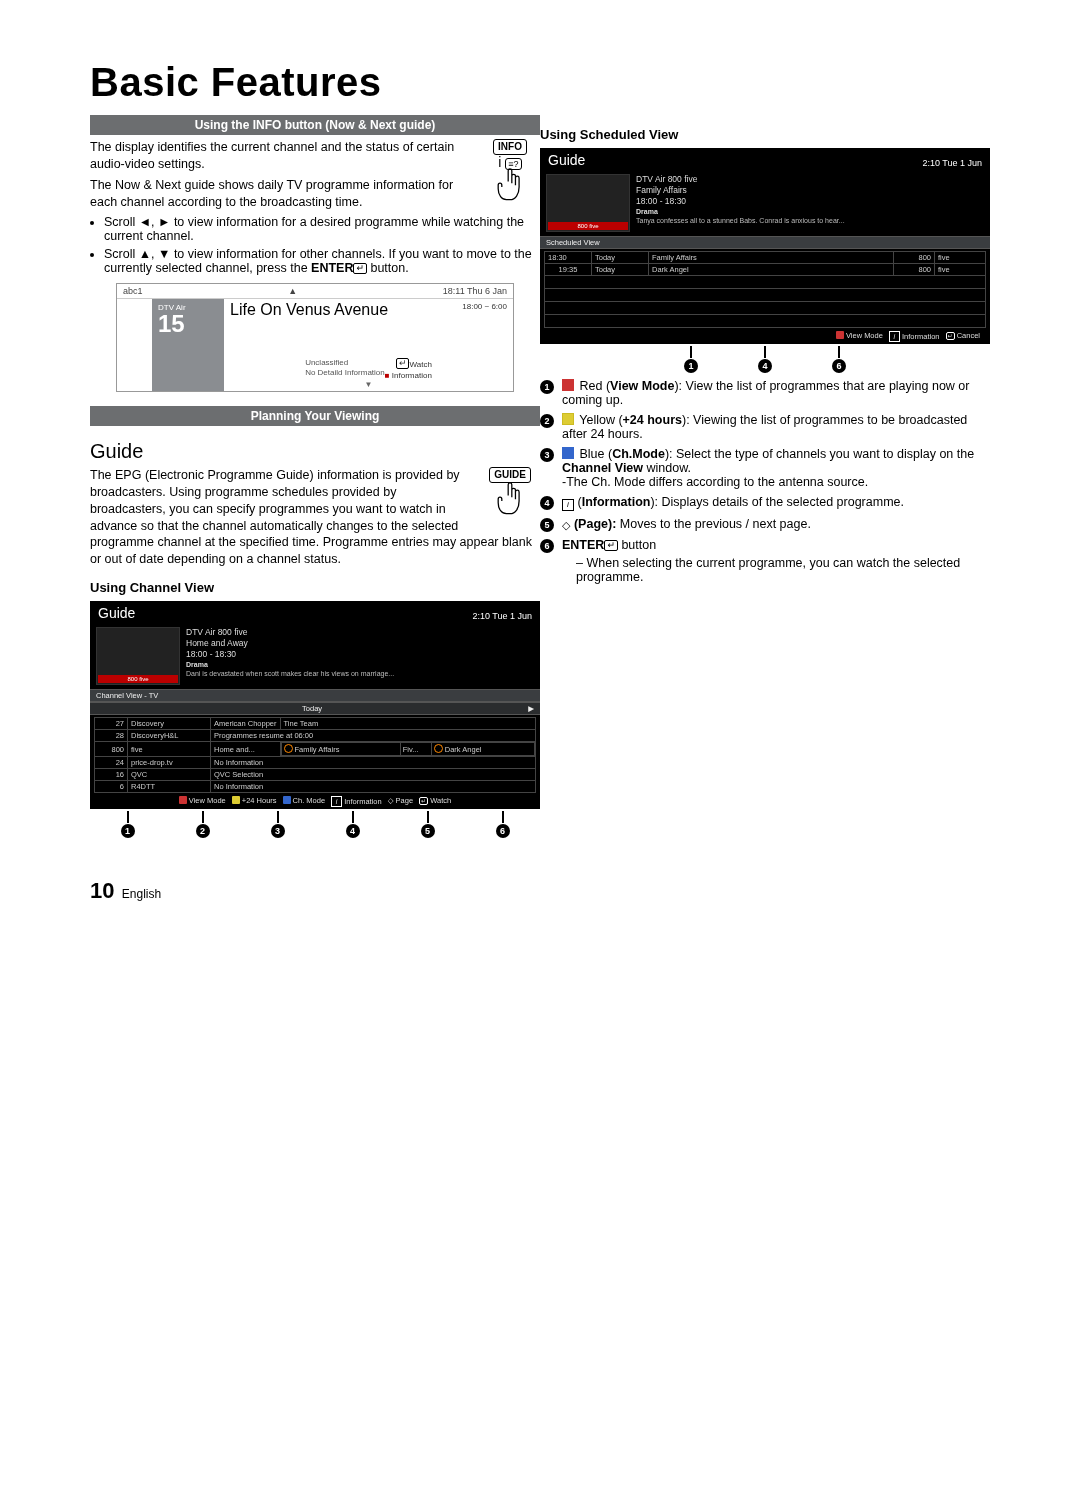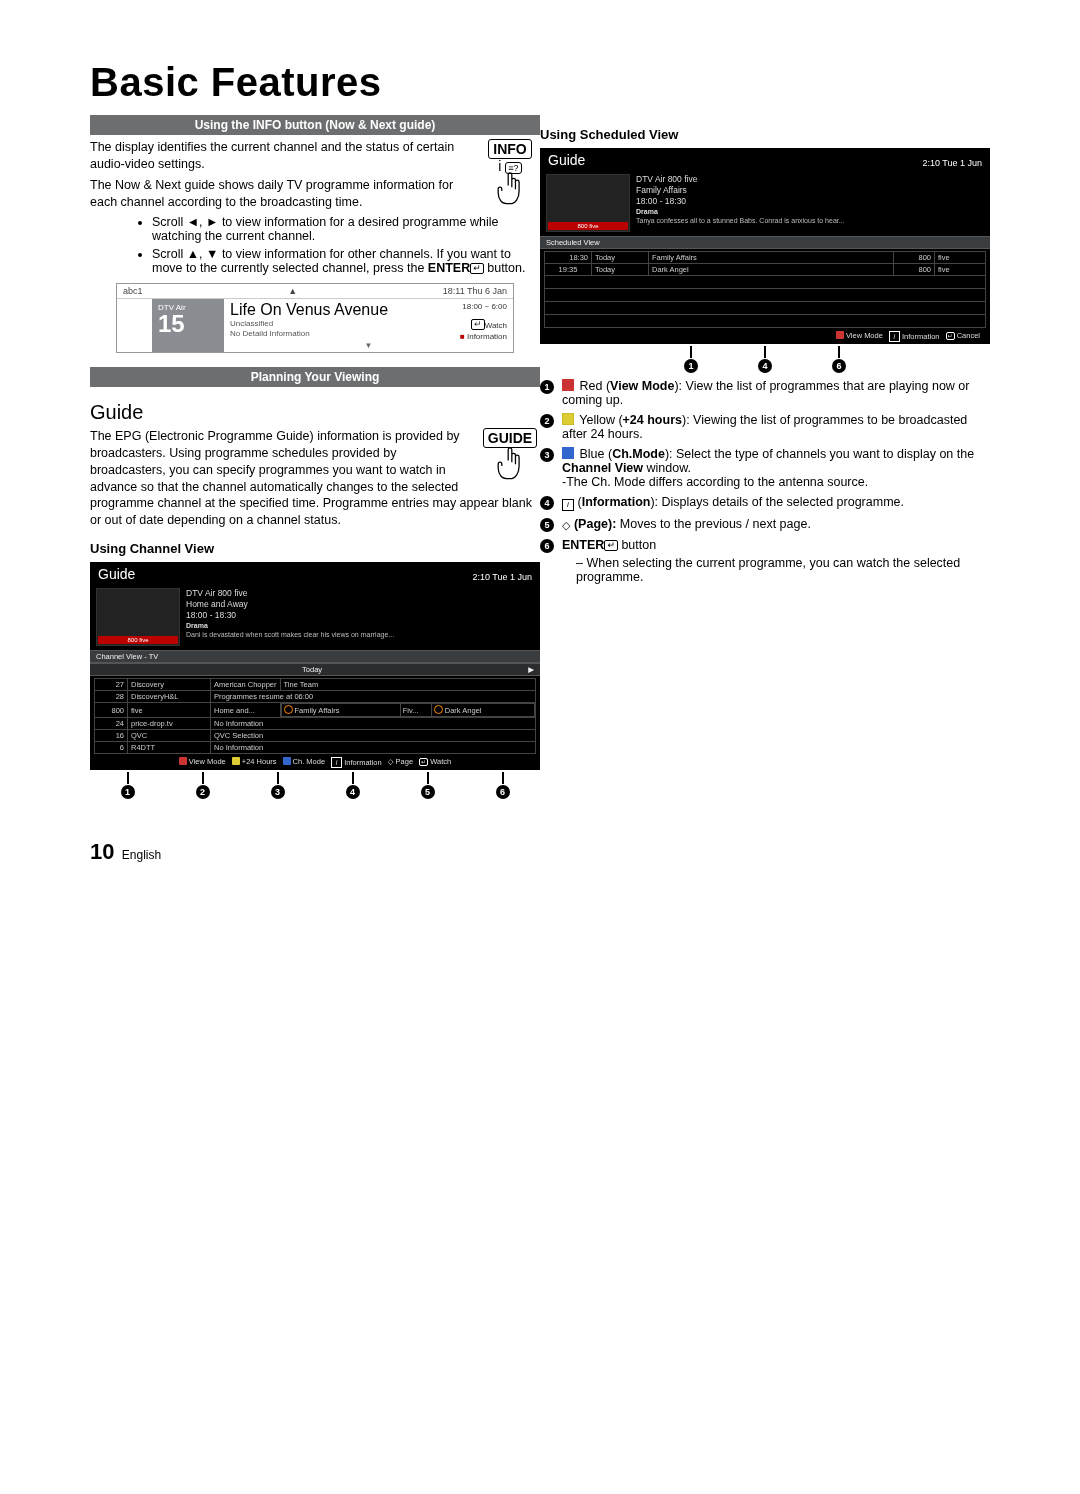--- a/index.html
+++ b/index.html
@@ -38,33 +38,33 @@
   .enter-icon {
     display: inline-block;
     border: 1px solid #000;
     font-size: 9px;
     padding: 0 2px;
     border-radius: 2px;
     line-height: 1;
     vertical-align: 1px;
   }
   .bullet-list { padding-left: 14px; margin: 4px 0; }
-  .bullet-list li { margin-bottom: 4px; margin-left: 48px; }
+  .bullet-list li { margin-bottom: 4px; }
   .icon-float {
     float: right;
     width: 60px;
     margin-left: 8px;
     text-align: center;
   }
   .button-box {
     border: 1.5px solid #000;
     border-radius: 3px;
     padding: 2px 4px;
     font-weight: bold;
-    font-size: 14px;
+    font-size: 10px;
     display: inline-block;
     line-height: 1;
   }
   .hand-icon svg { width: 38px; height: 40px; }
   .hand-icon { margin-top: -2px; }
 
   
   .info-panel {
     border: 1px solid #999;
     margin: 8px auto 14px auto;
@@ -216,21 +216,21 @@
         <div class="ip-body">
           <div class="ip-left">
             <div class="air">DTV Air</div>
             <div class="num">15</div>
           </div>
           <div class="ip-mid">
             <div class="title-row">
               <span style="font-size:16px;">Life On Venus Avenue</span>
               <span class="right-col">18:00 ~ 6:00</span>
             </div>
-            <div style="display:flex; justify-content:space-between;">
+            <div style="display:flex; justify-content:center;margin-top:39px;">
               <div class="sub">
                 <div>Unclassified</div>
                 <div>No Detaild Information</div>
               </div>
               <div class="right-col">
                 <div><span class="enter-icon">↵</span><span>Watch</span></div>
                 <div><span style="color:#b00;">■</span> <span>Information</span></div>
               </div>
             </div>
             <div class="arrow-center">▼</div>
@@ -364,21 +364,21 @@
             <div class="b">Drama</div>
             <div class="d">Tanya confesses all to a stunned Babs. Conrad is anxious to hear...</div>
           </div>
         </div>
         <div class="tab-row">
             <span>Scheduled View</span>
           </div>
         <table class="sched-grid">
           <tbody>
               <tr>
-                <td style="width:40px;text-align:right;">18:30</td>
+                <td style="width:40px;text-align:left;">18:30</td>
                 <td style="width:50px;">Today</td>
                 <td><span class="clock" style="border-color:#f80;"></span><span>Family Affairs</span></td>
                 <td style="width:34px;text-align:right;">800</td>
                 <td style="width:44px;">five</td>
               </tr>
           <tr>
                 <td style="text-align:center;">19:35</td>
                 <td>Today</td>
                 <td><span class="clock" style="border-color:#f80;"></span><span>Dark Angel</span></td>
                 <td style="text-align:right;">800</td>

